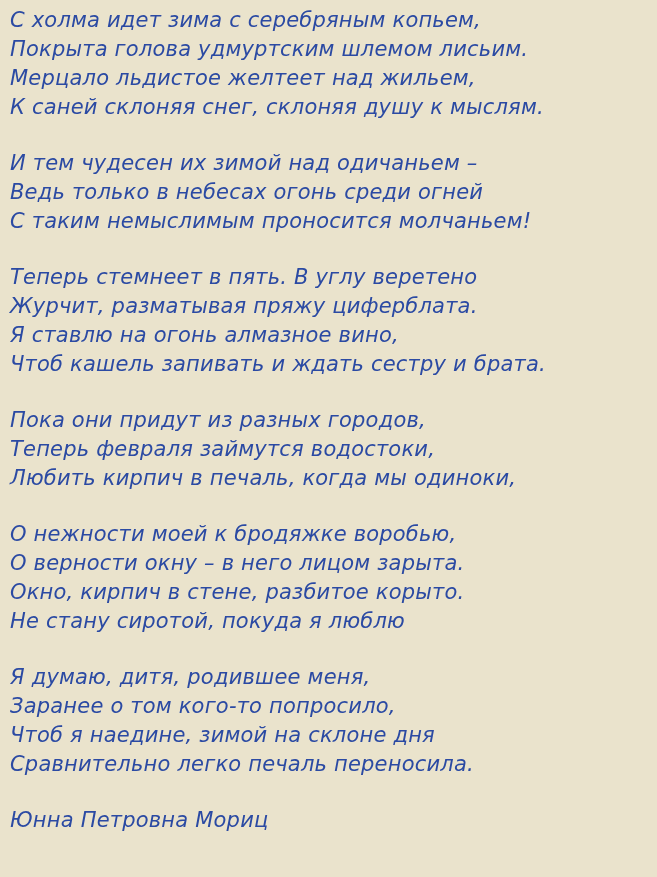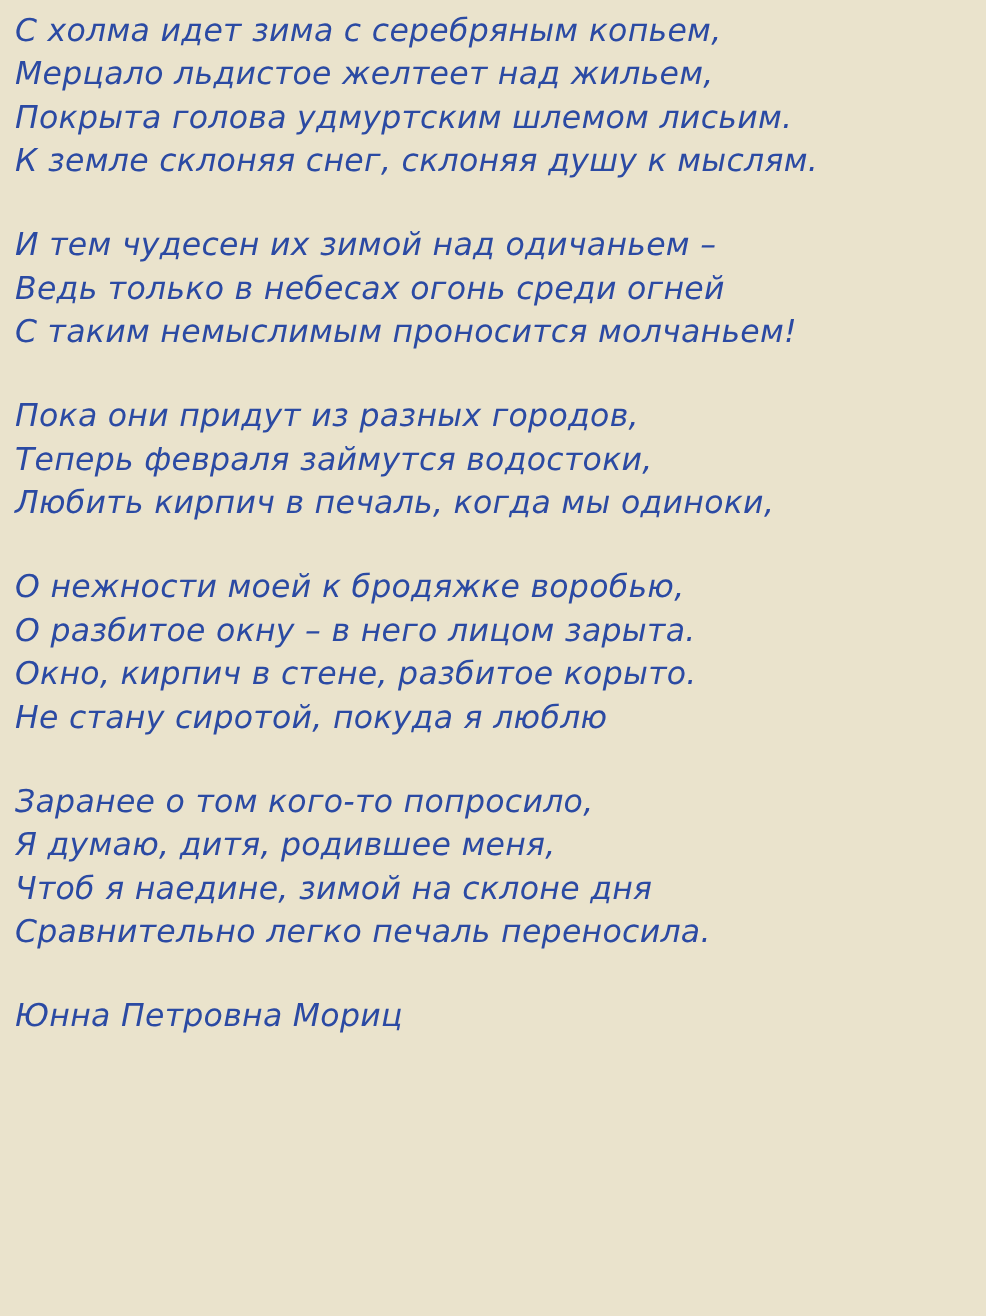--- a/index.html
+++ b/index.html
@@ -39,47 +39,53 @@
     letter-spacing: 0.2px;
   }
 </style>
 </head>
 <body>
 
 <div class="poem-page">
 
   <div class="stanza">
     <p class="poem-line">С холма идет зима с серебряным копьем,</p>
+    <p class="poem-line">Покрыта голова удмуртским шлемом лисьим.</p>
     <p class="poem-line">Мерцало льдистое желтеет над жильем,</p>
-    <p class="poem-line">Покрыта голова удмуртским шлемом лисьим.</p>
-    <p class="poem-line">К земле склоняя снег, склоняя душу к мыслям.</p>
+    <p class="poem-line">К саней склоняя снег, склоняя душу к мыслям.</p>
   </div>
 
   <div class="stanza">
     <p class="poem-line">И тем чудесен их зимой над одичаньем –</p>
     <p class="poem-line">Ведь только в небесах огонь среди огней</p>
     <p class="poem-line">С таким немыслимым проносится молчаньем!</p>
   </div>
 
+  <div class="stanza">
+    <p class="poem-line">Теперь стемнеет в пять. В углу веретено</p>
+    <p class="poem-line">Журчит, разматывая пряжу циферблата.</p>
+    <p class="poem-line">Я ставлю на огонь алмазное вино,</p>
+    <p class="poem-line">Чтоб кашель запивать и ждать сестру и брата.</p>
+  </div>
 
   <div class="stanza">
     <p class="poem-line">Пока они придут из разных городов,</p>
     <p class="poem-line">Теперь февраля займутся водостоки,</p>
     <p class="poem-line">Любить кирпич в печаль, когда мы одиноки,</p>
   </div>
 
   <div class="stanza">
     <p class="poem-line">О нежности моей к бродяжке воробью,</p>
-    <p class="poem-line">О разбитое окну – в него лицом зарыта.</p>
+    <p class="poem-line">О верности окну – в него лицом зарыта.</p>
     <p class="poem-line">Окно, кирпич в стене, разбитое корыто.</p>
     <p class="poem-line">Не стану сиротой, покуда я люблю</p>
   </div>
 
   <div class="stanza">
+    <p class="poem-line">Я думаю, дитя, родившее меня,</p>
     <p class="poem-line">Заранее о том кого-то попросило,</p>
-    <p class="poem-line">Я думаю, дитя, родившее меня,</p>
     <p class="poem-line">Чтоб я наедине, зимой на склоне дня</p>
     <p class="poem-line">Сравнительно легко печаль переносила.</p>
   </div>
 
   <div class="author-line">Юнна Петровна Мориц</div>
 
 </div>
 
 </body></html>

